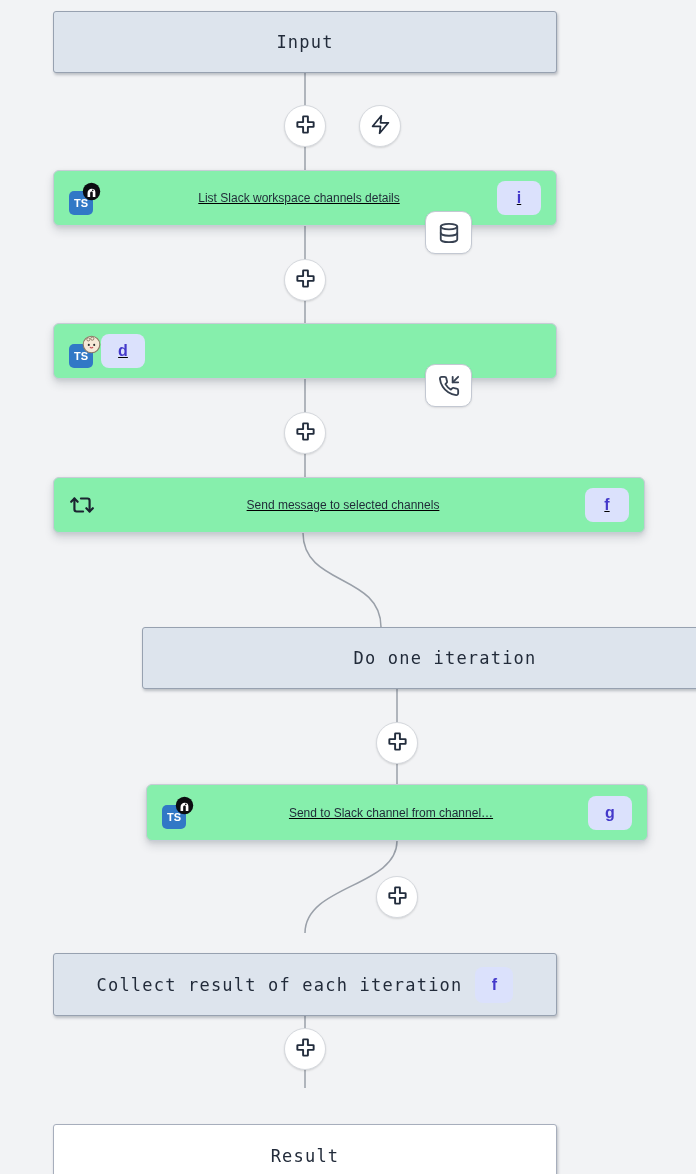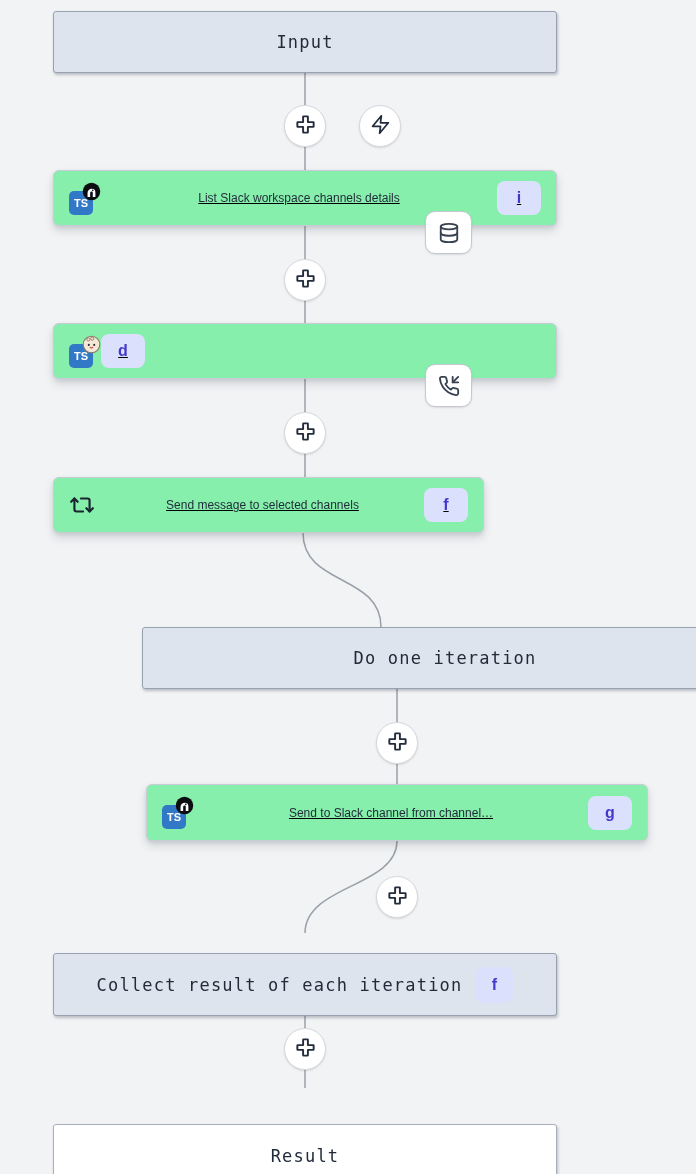--- a/index.html
+++ b/index.html
@@ -157,21 +157,21 @@
   </span>
 
   <button class="circle" style="left:284px;top:412px;">
     <span>
       <svg width="23" height="23" viewBox="0 0 24 24">
           <path d="M10 3.5h4a.5.5 0 0 1 .5.5v5.5H20a.5.5 0 0 1 .5.5v4a.5.5 0 0 1-.5.5h-5.5V20a.5.5 0 0 1-.5.5h-4a.5.5 0 0 1-.5-.5v-5.5H4a.5.5 0 0 1-.5-.5v-4a.5.5 0 0 1 .5-.5h5.5V4a.5.5 0 0 1 .5-.5z" fill="#fff" stroke="#222c3c" stroke-width="2" stroke-linejoin="round"></path>
         </svg>
     </span>
   </button>
 
-  <div class="node" style="left:53px;top:477px;width:431px;height:56px;">
+  <div class="node" style="left:53px;top:477px;width:592px;height:56px;">
     <span class="loopicon">
       <svg width="26" height="26" viewBox="0 0 24 24" fill="none" stroke="#1b2431" stroke-width="2" stroke-linecap="round" stroke-linejoin="round">
         <path d="m2 9 3-3 3 3"></path>
           <path d="M13 18H7a2 2 0 0 1-2-2V6"></path>
           <path d="m22 15-3 3-3-3"></path>
           <path d="M11 6h6a2 2 0 0 1 2 2v10"></path>
       </svg>
     </span>
     <span class="label">Send message to selected channels</span>
     <span class="badge">f</span>

